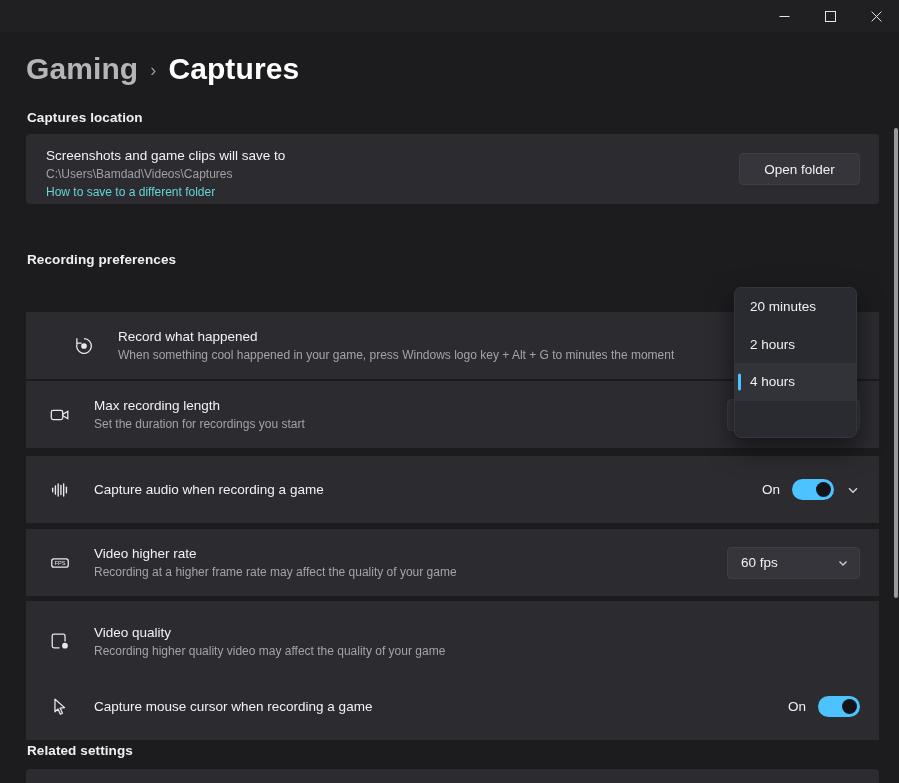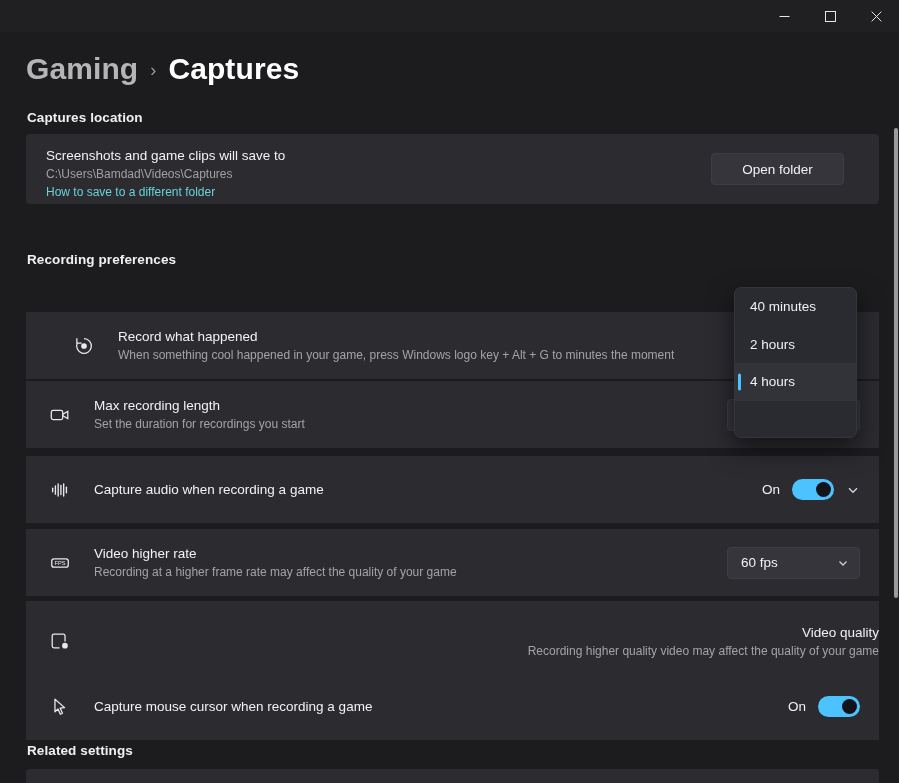--- a/index.html
+++ b/index.html
@@ -53,21 +53,21 @@
   .loc-title { font-size: 13.5px; color: #f2f2f4; line-height: 19px; }
   .loc-path  { font-size: 12px;  color: #a0a0a5; line-height: 18px; }
   .loc-link  { font-size: 12px;  color: #68d3d6; line-height: 18px; cursor: pointer; }
 
   .btn {
     position: absolute; background: #35353b; border: 1px solid #3e3e45;
     border-radius: 4px; color: #f2f2f4; font-size: 13.5px;
     display: flex; align-items: center; justify-content: center; cursor: pointer;
     font-family: "Liberation Sans", sans-serif;
   }
-  #btn-openfolder { right: 35px; top: 19px; width: 133px; height: 32px; }
+  #btn-openfolder { right: 19px; top: 19px; width: 121px; height: 32px; }
 
   
   .row {
     position: absolute; left: 26px; width: 853px;
     background: #2b2b30; display: flex; align-items: center;
   }
   .row .icn {
     width: 68px; flex: 0 0 68px; display: flex; align-items: center; justify-content: center;
     color: #eaeaec;
   }
@@ -258,21 +258,21 @@
           <span class="dval">60 fps</span>
           <span class="dchev">
             <svg width="12" height="12" viewBox="0 0 12 12" fill="none" stroke="#cfcfd4" stroke-width="1.3">
                 <polyline points="2.5,4.5 6,8 9.5,4.5"></polyline>
               </svg>
           </span>
         </div>
       </div>
     </div>
 
-    <div class="row sub" style="top:569px; height:80px;text-align:right;">
+    <div class="row sub" style="top:569px; height:80px;">
       <div class="icn">
         <svg width="22" height="22" viewBox="0 0 24 24" fill="none" stroke="#eaeaec" stroke-width="1.4">
           <path d="M5.5 4.5h10a2 2 0 0 1 2 2v6"></path>
             <path d="M5.5 4.5a2 2 0 0 0-2 2v11a2 2 0 0 0 2 2h6"></path>
           <circle cx="17.4" cy="17.1" r="3.1" fill="#eaeaec" stroke="none"></circle>
         </svg>
       </div>
       <div class="txt">
         <div class="r-title">Video quality</div>
         <div class="r-sub">Recording higher quality video may affect the quality of your game</div>
@@ -294,21 +294,21 @@
             <div class="knob"></div>
           </div>
       </div>
     </div>
 
     <div class="section-title" id="t-related">Related settings</div>
     <div id="card-related"></div>
 
     <div id="flyout">
       <div class="fitem">
-        <span>40 minutes</span>
+        <span>20 minutes</span>
       </div>
       <div class="fitem">
         <span>2 hours</span>
       </div>
       <div class="fitem sel">
         <span class="bar"></span>
         <span>4 hours</span>
       </div>
     </div>
 

